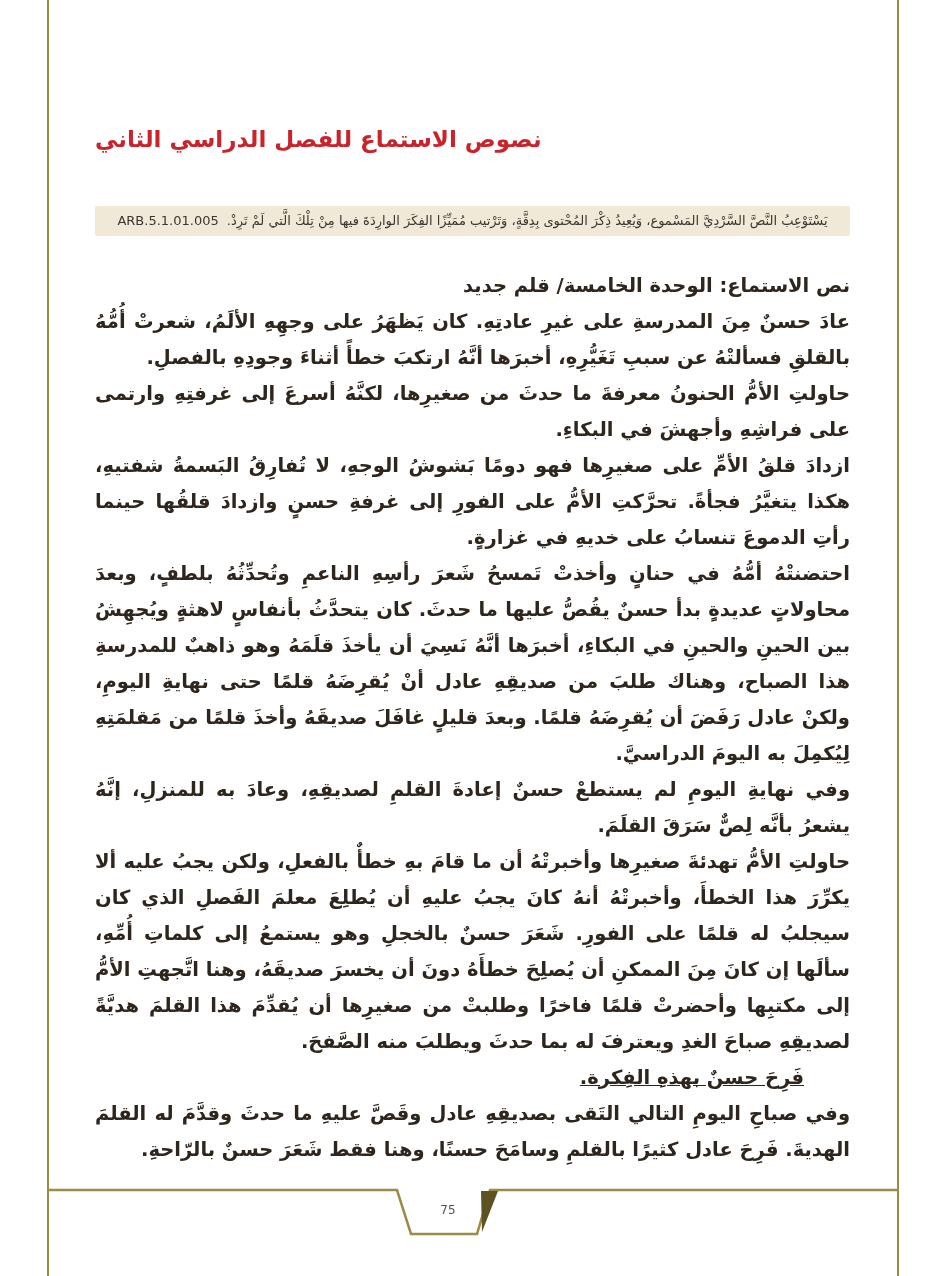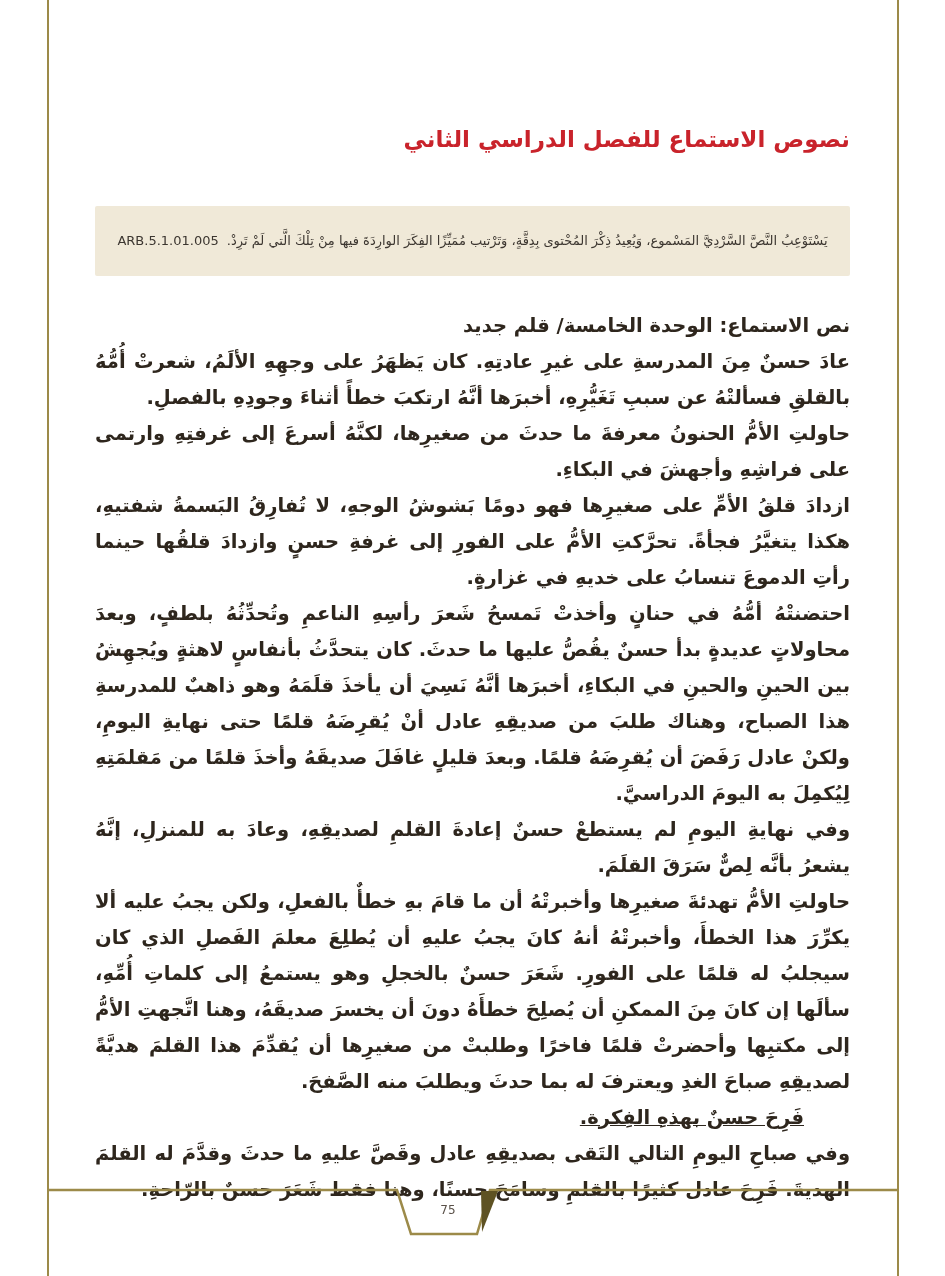--- a/index.html
+++ b/index.html
@@ -28,30 +28,30 @@
   
   .content {
     position: absolute;
     top: 0;
     right: 95px;
     left: 95px;
     direction: rtl;
   }
   .title {
     margin-top: 126px;
-    text-align: right;
+    text-align: left;
     color: #c9232b;
     font-size: 23px;
     font-weight: bold;
   }
   .std-box {
     margin-top: 54px;
     background: #f0e9d8;
     border-radius: 2px;
-    padding: 25px 10px;
+    padding: 5px 10px;
     text-align: center;
     font-size: 13px;
     color: #3c3630;
     line-height: 1.5;
   }
   .std-box .code {
     direction: ltr;
     unicode-bidi: embed;
     display: inline-block;
     margin-right: 4px;

